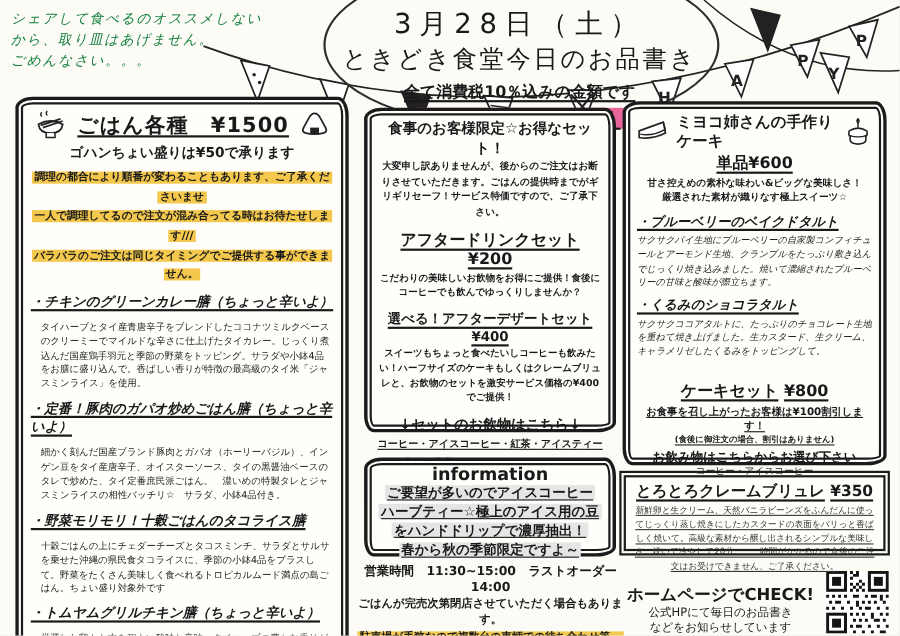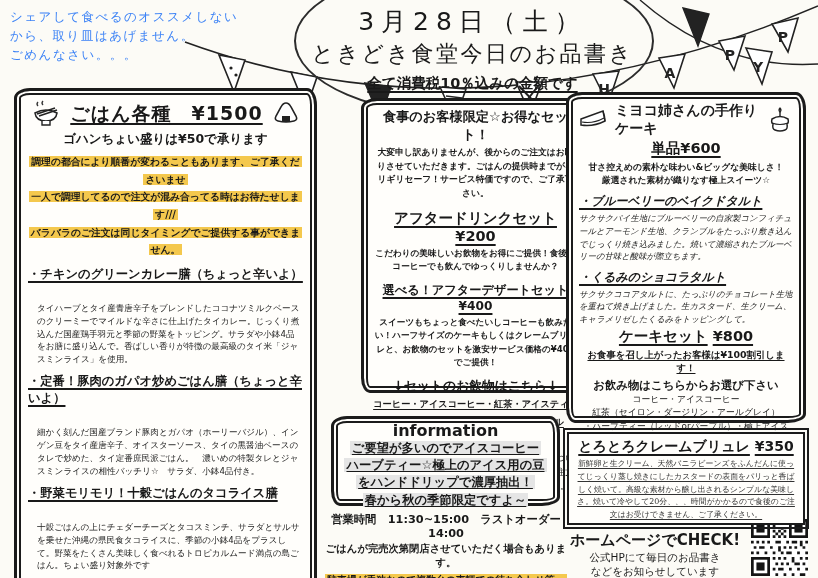--- a/index.html
+++ b/index.html
@@ -24,45 +24,45 @@
   }
   .hl-y { background:#f4c84d; padding:0 2px; box-decoration-break:clone; }
   .hl-g { background:#a5d584; padding:1px 4px; }
   .hl-p { background:#e8659b; padding:0 3px; }
   .hl-b { background:#e5e5e5; padding:0 2px; }
   .ul  { text-decoration:underline; text-underline-offset:2px; }
   .ul2 { text-decoration:underline; text-decoration-thickness:2px; text-underline-offset:3px; }
   .b { font-weight:bold; }
   .ctr { text-align:center; }
 
-  .note-topleft { left:10px; top:8px; font-size:12.5px; line-height:1.5; letter-spacing:1.5px; color:#3b82f6; z-index:2; }
+  .note-topleft { left:10px; top:8px; font-size:12.5px; line-height:1.5; letter-spacing:1.5px; color:#15803d; z-index:2;font-style:italic; }
 
   .bunting { left:0; top:0; width:818px; height:132px; z-index:1; }
 
   .title-bubble { left:294px; top:-36px; width:356px; height:150px;
     border:2px solid #2c2c2c; border-radius:50%; z-index:1; }
   .title-block { left:300px; top:5px; width:345px; text-align:center; z-index:2; }
   .title-date { font-size:25px; letter-spacing:7px; }
   .title-main { font-size:22px; letter-spacing:2.5px; margin-top:1px; }
   .title-tax  { font-size:14.5px; margin-top:5px; }
   .title-cash { font-size:16.5px; margin-top:4px; }
 
   
   .left-box { left:14px; top:88px; width:303px; height:566px; padding:8px 11px; }
   .lbox-header { display:flex; align-items:center; justify-content:center; gap:9px; }
   .lbox-title { font-size:19px; letter-spacing:1px; }
   .lbox-sub { font-size:12.5px; margin-top:2px; }
   .lbox-notice { font-size:9.8px; line-height:1.8; margin-top:5px; }
   .menu-item { margin-top:7px; }
-  .menu-item-name { font-size:12.3px; }
-  .menu-item-desc { font-size:8.6px; line-height:1.5; margin-top:19px; padding-left:9px; color:#222; }
+  .menu-item-name { font-size:12.3px;font-style:italic; }
+  .menu-item-desc { font-size:8.6px; line-height:1.5; margin-top:9px; padding-left:9px; color:#222; }
   .left-footer { left:14px; top:535px; width:303px; font-size:15px; letter-spacing:1px; z-index:2; }
 
   
-  .center-box { left:331px; top:98px; width:229px; height:295px; padding:7px 9px;margin-left:30px; }
+  .center-box { left:331px; top:98px; width:229px; height:295px; padding:7px 9px; }
   .cbox-header { font-size:13.2px; }
   .cbox-note { font-size:8.8px; line-height:1.55; margin-top:2px; }
   .set-title1 { font-size:14.5px; margin-top:8px; }
   .set-title2 { font-size:12.2px; margin-top:9px; }
   .set-desc { font-size:8.6px; line-height:1.55; margin-top:3px; }
   .drinks-header { font-size:12.8px; margin-top:9px; }
   .drinks-line { font-size:9.2px; line-height:1.9; }
   .choose-label { font-size:8.4px; }
   .set-note { font-size:8.8px; line-height:1.55; margin-top:6px; font-weight:normal; }
 
@@ -77,27 +77,27 @@
 
   
   .right-box { left:566px; top:92px; width:240px; height:331px; padding:7px 10px; }
   .rbox-header { display:flex; align-items:center; justify-content:center; gap:8px; }
   .rbox-title { font-size:14px; }
   .rbox-price { font-size:14.5px; margin-top:1px; }
   .rbox-subnote { font-size:8.8px; line-height:1.5; margin-top:3px; }
   .cake-item { margin-top:6px;font-style:italic; }
   .cake-name { font-size:12px; }
   .cake-desc { font-size:8.4px; line-height:1.5; margin-top:2px; color:#222; }
-  .cakeset-title { font-size:14.5px; margin-top:1px; }
+  .cakeset-title { font-size:14.5px; margin-top:20px; }
   .cakeset-discount { font-size:9.4px; margin-top:3px; }
   .cakeset-discount-note { font-size:7.6px; margin-top:1px; }
   .cakeset-drinks-header { font-size:11.4px; margin-top:3px; }
   .cakeset-drink { font-size:8.8px; line-height:1.55; }
 
-  .brulee-box { left:567px; top:432px; width:238px; height:93px; padding:4px 7px; }
+  .brulee-box { left:567px; top:432px; width:238px; height:69px; padding:4px 7px; }
   .brulee-title { font-size:14px; }
   .brulee-desc { font-size:7.9px; line-height:1.62; margin-top:2px; color:#333; }
 
   .hp-block { left:558px; top:531px; width:194px; text-align:center; z-index:2; }
   .hp-title { font-size:15px; }
   .hp-line { font-size:10.5px; line-height:1.35; }
   .qr { left:751px; top:519px; width:57px; height:57px; z-index:2; }
 
   .icon { flex:0 0 auto; display:inline-block; }
 </style>
@@ -254,20 +254,21 @@
     </div>
     <div class="cake-item">
       <div class="cake-name b ul2">・くるみのショコラタルト</div>
       <div class="cake-desc">サクサクココアタルトに、たっぷりのチョコレート生地を重ねて焼き上げました。生カスタード、生クリーム、キャラメリゼしたくるみをトッピングして。</div>
     </div>
     <div class="cakeset-title b ctr">
       <span class="ul2">ケーキセット</span>
       <span class="ul2">¥800</span>
     </div>
     <div class="cakeset-discount b ctr"><span class="ul">お食事を召し上がったお客様は¥100割引します！</span></div>
+    <div class="cakeset-discount-note b ctr"><span class="ul">(食後に御注文の場合、割引はありません)</span></div>
     <div class="cakeset-drinks-header b ctr">お飲み物はこちらからお選び下さい</div>
     <div class="cakeset-drink ctr">コーヒー・アイスコーヒー</div>
     <div class="cakeset-drink ctr">紅茶（セイロン・ダージリン・アールグレイ）</div>
     <div class="cakeset-drink ctr">・ハーブティー（レッドorパープル）・極上アイスティー</div>
     <div class="cakeset-drink ctr">・大人の葡萄ジュース（赤）・ジンジャーエール</div>
   </div>
 
   <div class="rect-box brulee-box">
     <div class="brulee-title b ctr">
       <span class="ul2">とろとろクレームブリュレ</span>

